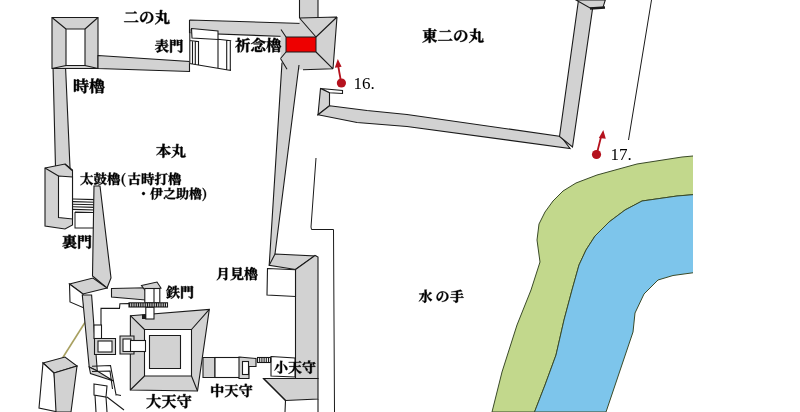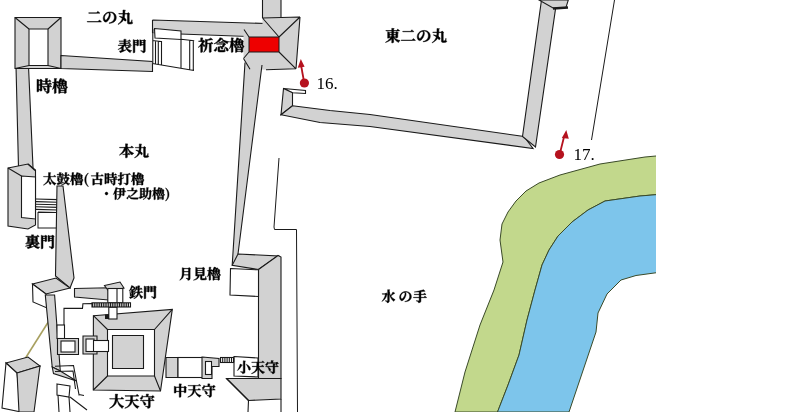--- a/index.html
+++ b/index.html
@@ -1,14 +1,14 @@
 <!DOCTYPE html>
 <html><head><meta charset="utf-8"><style>
 html,body{margin:0;padding:0;background:#fff;font-family:"Liberation Sans",sans-serif;}
-#c{position:relative;width:656px;height:412px;overflow:hidden;}
+#c{position:relative;width:656px;height:412px;overflow:hidden;margin-left:37px;}
 </style></head><body>
 <div id="c"><svg width="800" height="412" viewBox="0 0 800 412">
 <rect width="800" height="412" fill="#ffffff"></rect>
 <path d="M800,142 700,152 645,157 600,164 560,175 539,183 526,191 516,201 508,212 502,224 500,240 503,262 494,290 480,325 465,372 455,412 L497.5,412 508,385 519,355 527,320 535,290 542,265 549,250 558,236 572,222 588,210 605,201 640,196 700,191 800,183 Z" fill="#c2d88c" stroke="#3a4a28" stroke-width="1"></path>
 <path d="M800,183 700,191 640,196 605,201 588,210 572,222 558,236 549,250 542,265 535,290 527,320 519,355 508,385 497.5,412 L569,412 596,332 598,313 607,294 621,280 636,275.5 669,271 700,266.5 800,262 Z" fill="#7dc5eb" stroke="#3a4a28" stroke-width="1"></path>
 <path d="M614.5,0 L591.5,140" fill="none" stroke="#1a1a1a" stroke-width="1"></path>
 <path d="M279,158 L274,227 274.5,229.5 296.5,229.5 297.5,412" fill="none" stroke="#1a1a1a" stroke-width="1"></path>
 <path d="M50.5,318.5 L23,362" fill="none" stroke="#a8a060" stroke-width="1.6"></path>
 <path d="M16,66 L28.5,66 33,167.5 18.5,167.5 Z" fill="#d2d2d2" stroke="#1a1a1a" stroke-width="1.1"></path>
 <path d="M15,17.5 L61,17.5 61,68.5 15,68.5 Z" fill="#d2d2d2" stroke="#1a1a1a" stroke-width="1.1"></path>

